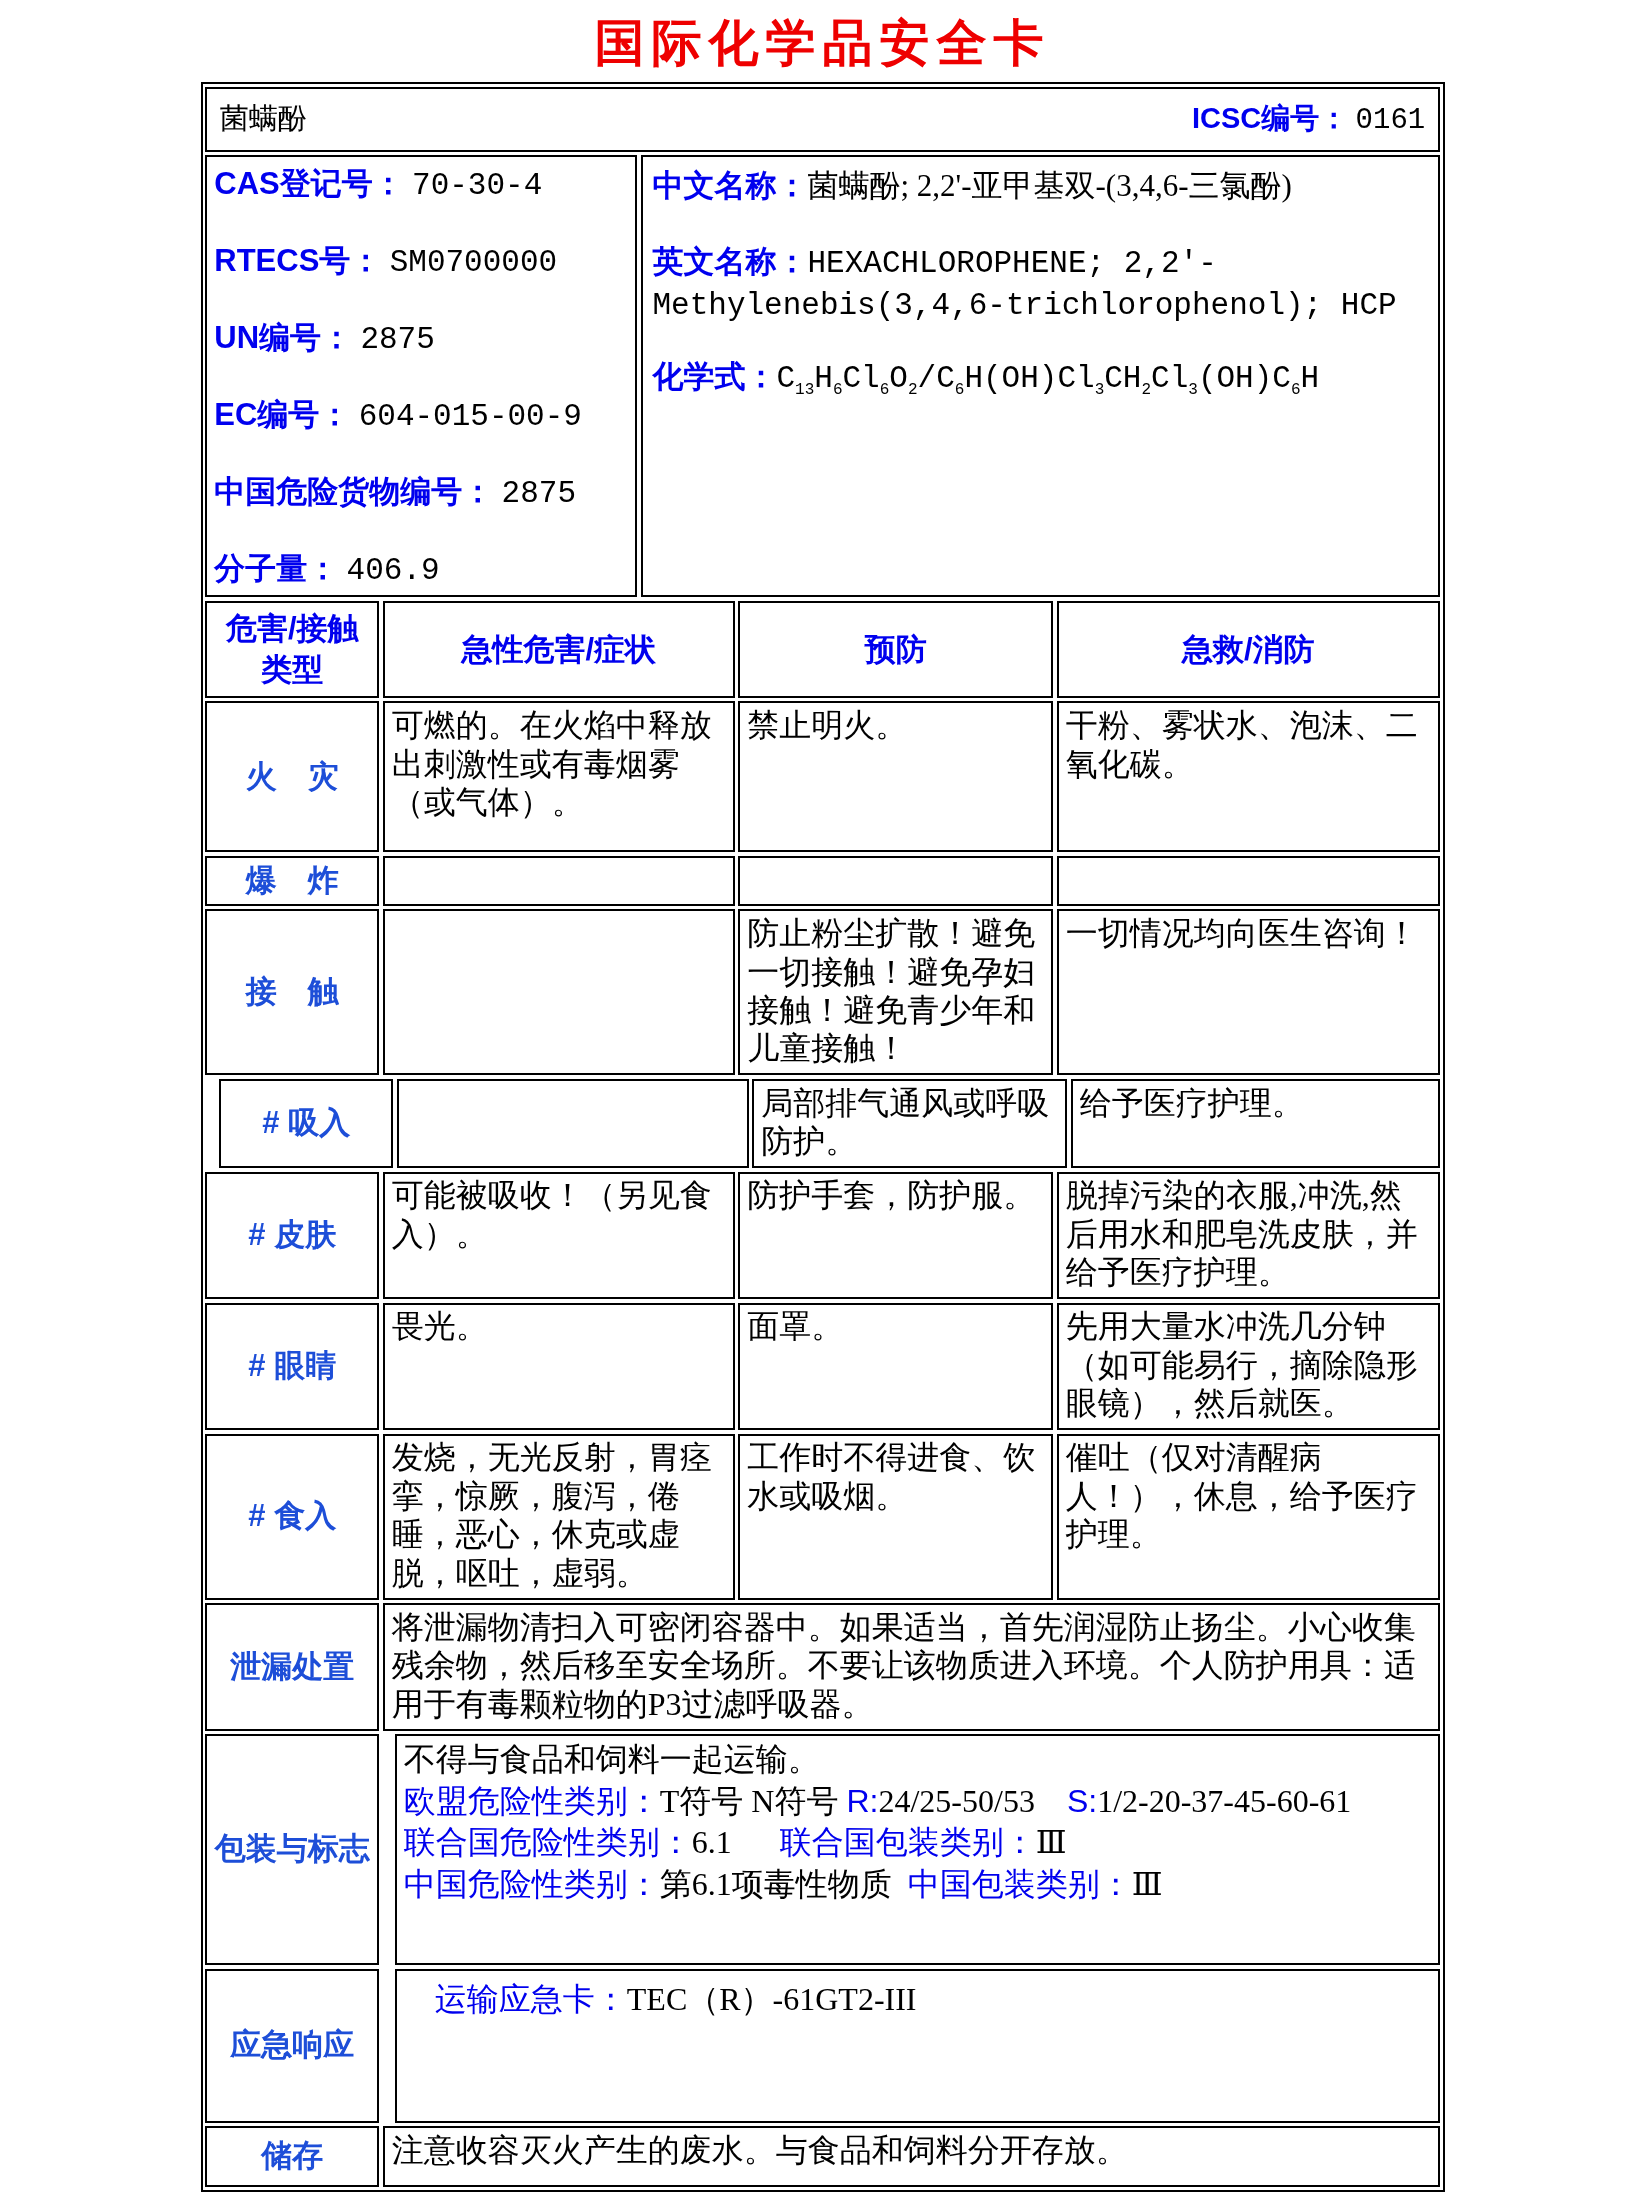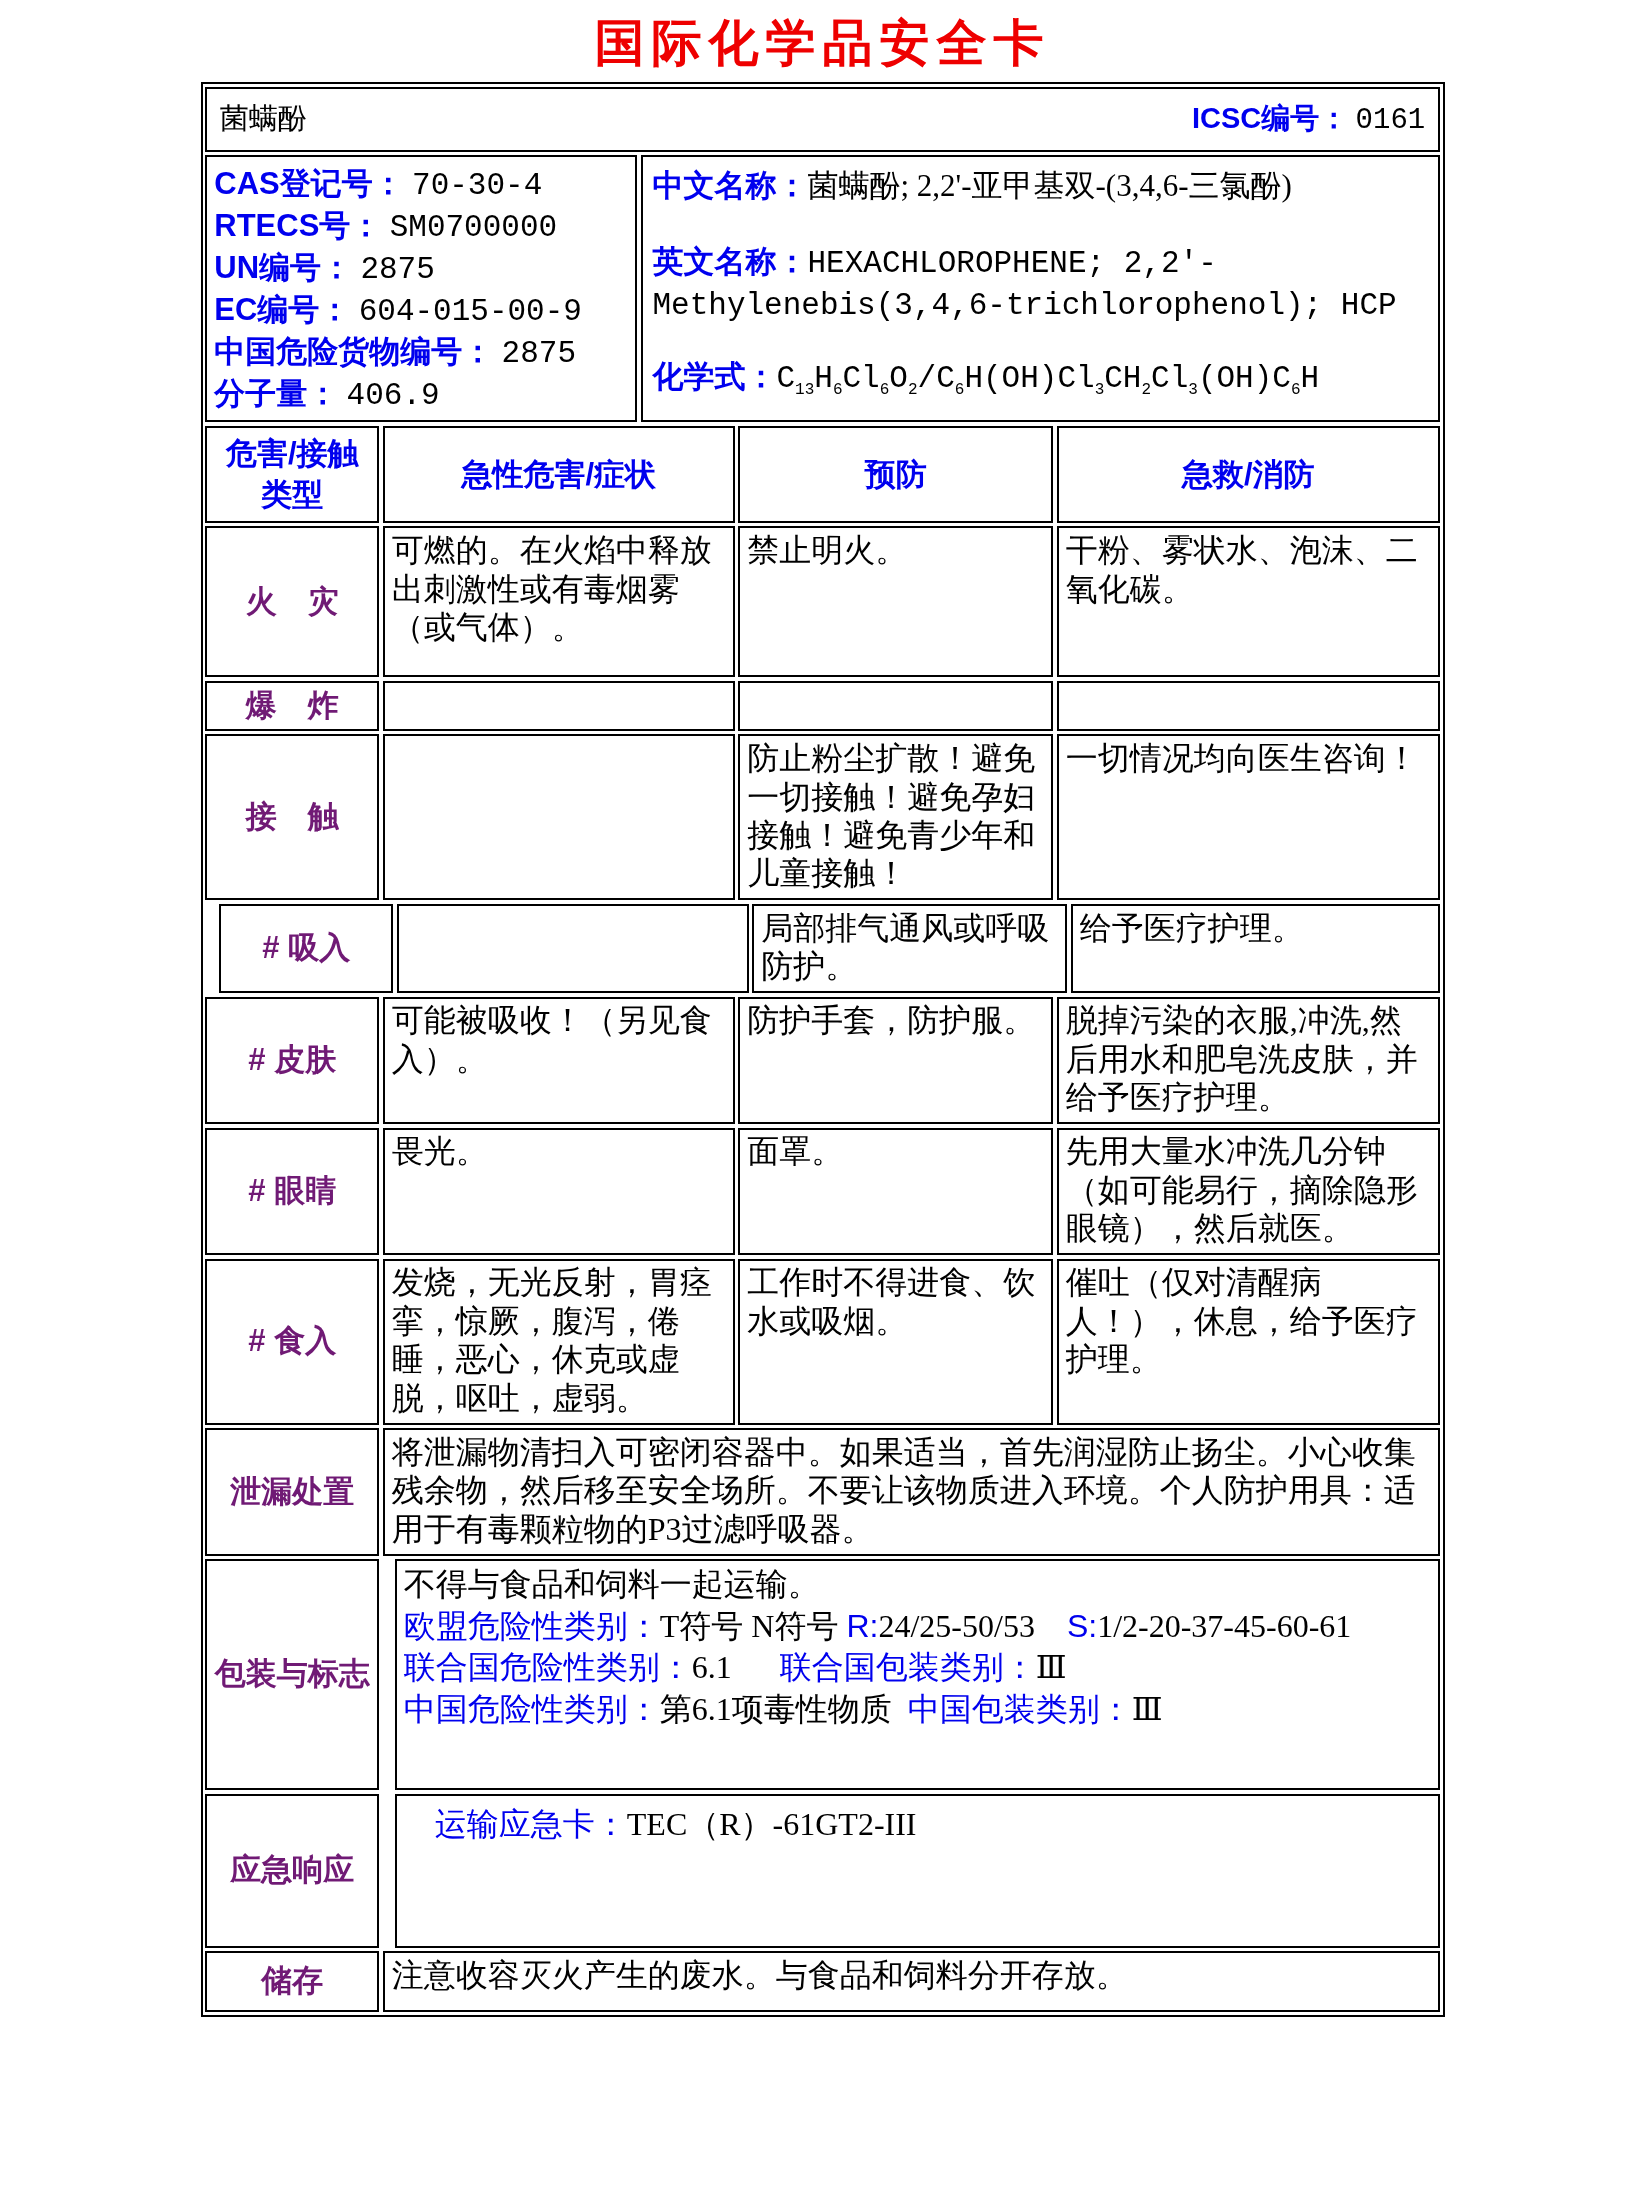--- a/index.html
+++ b/index.html
@@ -84,20 +84,21 @@
   }
   .icsc-group { white-space: nowrap; }
   .icsc-group .lbl { font-size: 29px; }
   .icsc-group .val { font-size: 29px; }
 
   .id-left {
     padding: 5.6px 4.2px 5.6px 7px;
     display: flex;
     flex-direction: column;
     justify-content: space-evenly;
+    gap: 35px;
   }
   .id-line { font-size: 31px; white-space: nowrap; }
   .id-line .val { padding-left: 8.3px; }
 
   .id-right { padding: 8.3px 9.7px; font-size: 31px; line-height: 1.3; }
   .id-right p { margin: 0; }
   .p-en { margin-top: 36px !important; }
   .p-f  { margin-top: 31px !important; }
   sub { font-size: 16px; line-height: 0; text-align: right; }
 
@@ -112,21 +113,21 @@
     font-size: 31px;
     white-space: pre-line;
     line-height: 1.35;
     padding: 2.8px;
   }
 
   .label-cell {
     display: flex;
     align-items: center;
     justify-content: center;
-    color: #701a75;
+    color: #1d4ed8;
     font-weight: bold;
     font-family: "Liberation Sans", "DejaVu Sans", sans-serif;
     font-size: 31px;
     padding: 2.8px;
     line-height: 1.3;
   }
 
   .content-cell {
     font-size: 32px;
     line-height: 1.2;

